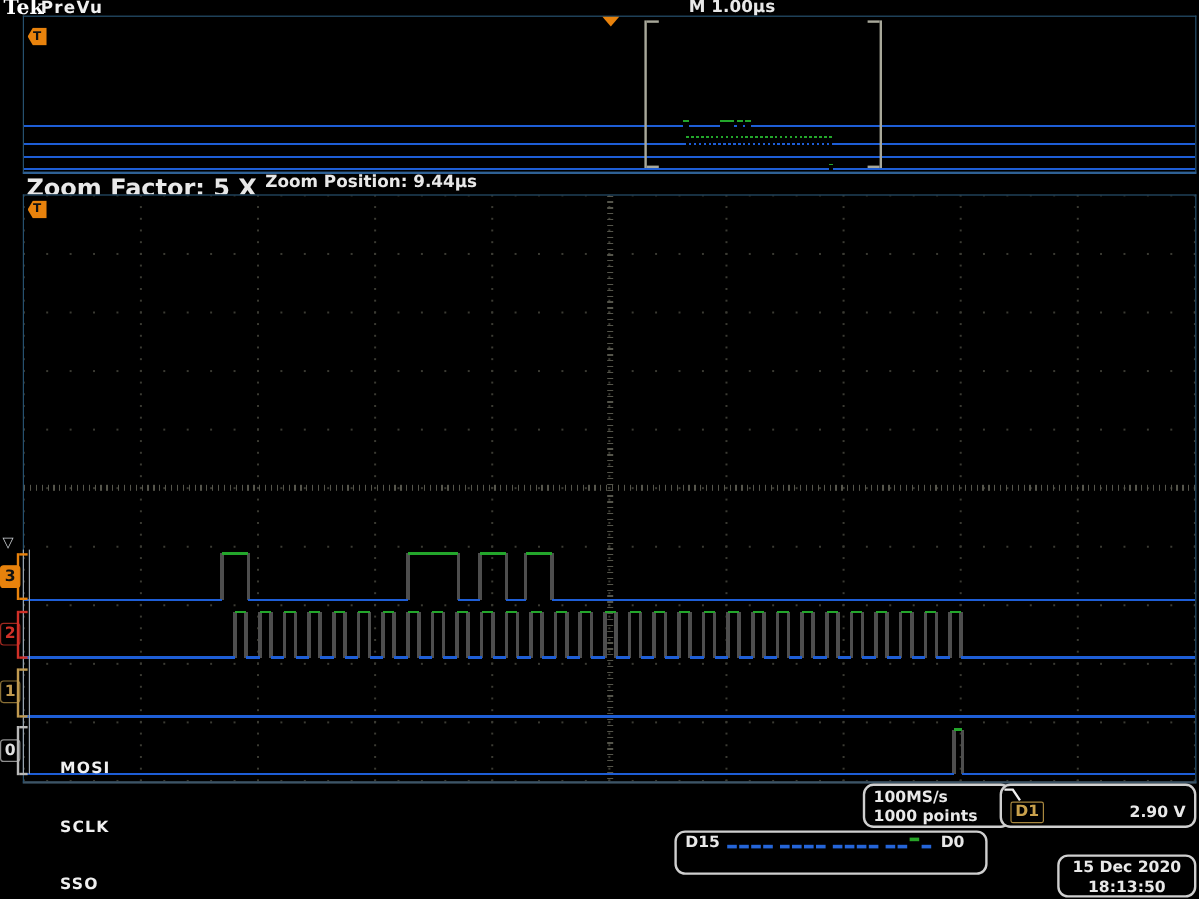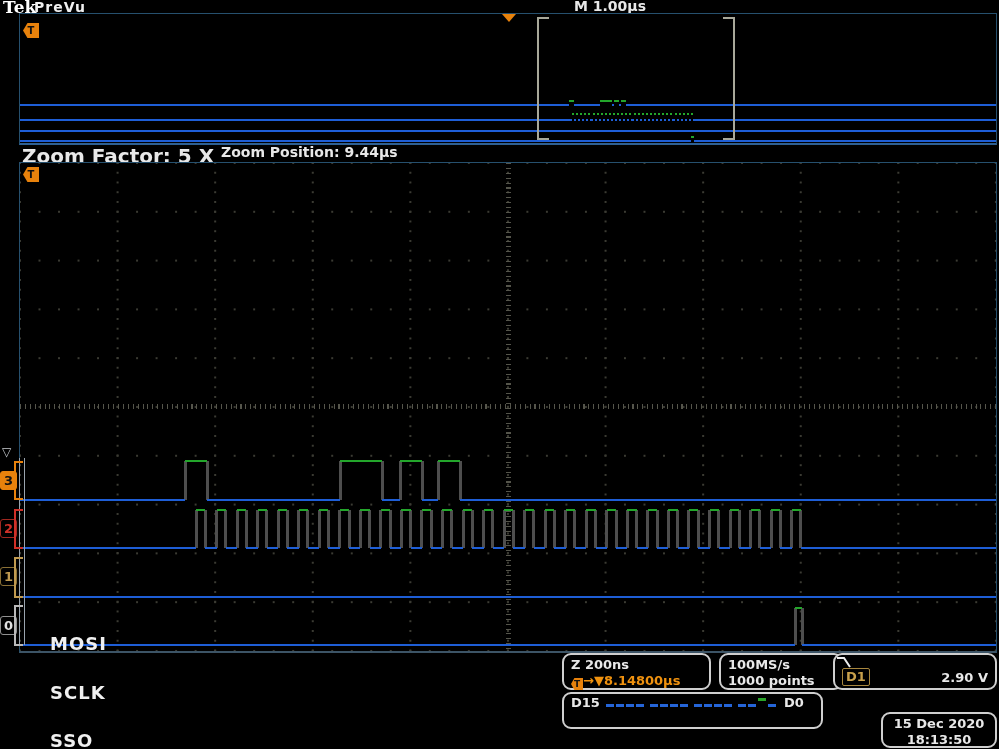--- a/index.html
+++ b/index.html
@@ -38,21 +38,21 @@
   #zoomposition{left:221px;top:144px;font-size:14px;font-weight:bold;}
   
   .zbar{top:3px;width:2px;height:123px;background:#a8a89a;}
   .zstub{width:10px;height:2px;background:#a8a89a;}
   
   .chnum{left:0;width:15px;height:17px;border:1px solid;border-radius:3px;font-size:13px;
          font-weight:bold;text-align:center;line-height:17px;}
   .bracket{left:14px;width:8px;border-left:2px solid;}
   .bracket::before,.bracket::after{content:"";position:absolute;left:0;width:7px;height:2px;background:currentColor;}
   .bracket::before{top:0;} .bracket::after{bottom:0;}
-  .chlabel{left:30px;font-size:18px;font-weight:bold;color:#f0f0f0;letter-spacing:1px;}
+  .chlabel{left:30px;font-size:13px;font-weight:bold;color:#f0f0f0;letter-spacing:1px;}
   #grouptri{left:2px;top:445px;font-size:12px;color:#c8ccd0;}
   #groupline{left:19px;top:458px;width:4px;height:187px;border-left:1px solid #9aa4ae;border-right:1px solid #9aa4ae;}
   
   .sbox{border:2px solid #cfcfcf;border-radius:9px;background:#000;font-size:13px;font-weight:bold;
         line-height:16px;padding:2px 7px;box-sizing:border-box;}
   .orange{color:#f0920f;}
   #triggerbox{display:flex;align-items:flex-end;gap:8px;}
   #d1badge{border:1px solid #a8873e;border-radius:2px;color:#c9a14c;padding:0 3px;font-size:13px;font-weight:bold;}
   #triglevel{margin-left:auto;}
   .busrow{display:flex;align-items:flex-start;height:13px;}
@@ -112,26 +112,20 @@
   <div class="abs chnum" style="top:471px;background:#e8820c;color:#111;border-color:#e8820c;">3</div>
   <div class="abs chnum" style="top:519px;color:#d03028;border-color:#a02820;">2</div>
   <div class="abs chnum" style="top:567px;color:#c09a50;border-color:#8a7035;">1</div>
   <div class="abs chnum" style="top:616px;color:#e0e0e0;border-color:#909090;">0</div>
 
   <div class="abs bracket" style="top:461px;height:39px;color:#e8820c;border-color:#e8820c;"></div>
   <div class="abs bracket" style="top:509px;height:40px;color:#d03028;border-color:#d03028;"></div>
   <div class="abs bracket" style="top:557px;height:41px;color:#c09a50;border-color:#c09a50;"></div>
   <div class="abs bracket" style="top:605px;height:41px;color:#b9b9b9;border-color:#b9b9b9;"></div>
 
-  <div class="abs sbox" style="left:562px;top:653px;width:149px;height:37px;">
-    <div>Z 200ns</div>
-    <div class="orange">
-      <span class="minitflag">T</span><span>→</span><span>▼</span><span>8.14800µs</span>
-    </div>
-  </div>
 
   <div class="abs sbox" style="left:719px;top:653px;width:124px;height:37px;">
     <div>100MS/s</div>
     <div>1000 points</div>
   </div>
 
   <div class="abs sbox" id="triggerbox" style="left:833px;top:653px;width:164px;height:37px;">
     <span id="d1badge">D1</span>
     <svg width="20" height="14">
       <polyline points="2,3 9,3 15,12" stroke="#eeeeee" stroke-width="2" fill="none"></polyline>

